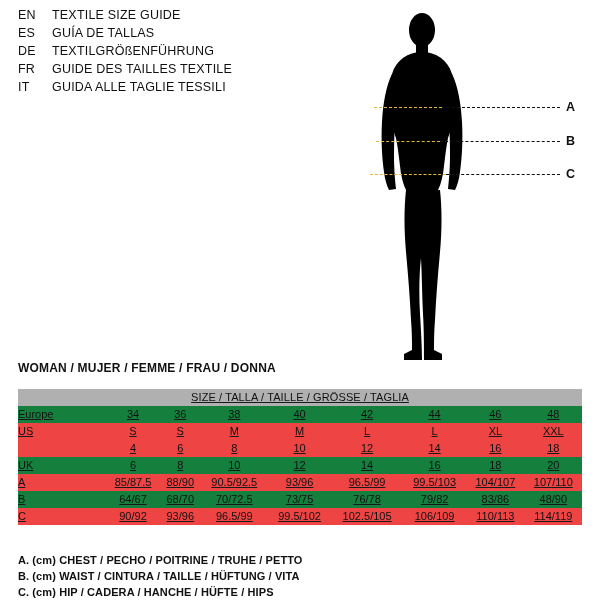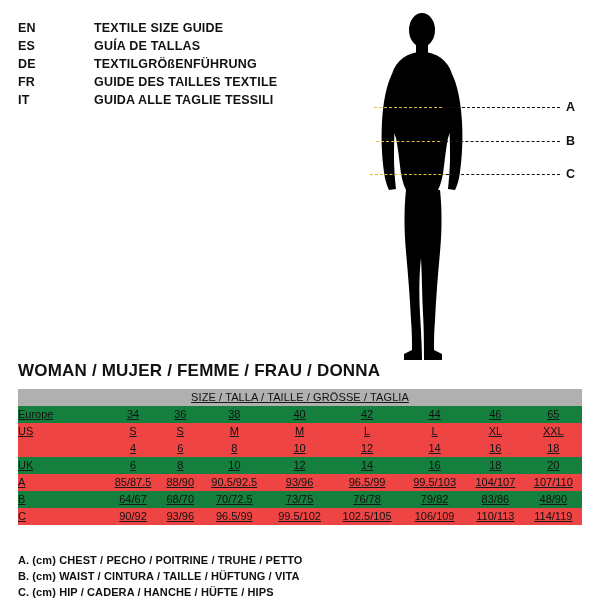--- a/index.html
+++ b/index.html
@@ -19,40 +19,38 @@
     position: relative;
     width: 600px;
     height: 600px;
     box-sizing: border-box;
   }
 
   
   .lang-block {
     position: absolute;
     left: 18px;
-    top: 21px;
+    top: 8px;
     width: 330px;
-    font-weight: bold;
   }
   .lang-row {
     display: flex;
     align-items: baseline;
     height: 18px;
     font-size: 12.5px;
     letter-spacing: .2px;
   }
   .lang-code {
     width: 34px;
     flex: 0 0 34px;
     color: #111;
   }
   .lang-title {
     color: #111;
     white-space: nowrap;
-    margin-left: 42px;
   }
 
   
   .figure-wrap {
     position: absolute;
     right: 10px;
     top: 8px;
     width: 240px;
     height: 360px;
   }
@@ -73,21 +71,21 @@
     font-size: 12.5px;
     font-weight: 700;
     color: #111;
   }
 
   
   .woman-label {
     position: absolute;
     left: 18px;
     top: 361px;
-    font-size: 17px;
+    font-size: 12px;
     font-weight: 700;
     letter-spacing: .2px;
     color: #111;
   }
 
   
   .table-wrap {
     position: absolute;
     left: 18px;
     top: 389px;
@@ -236,21 +234,21 @@
 
         <tr class="row-alt">
           <td class="col-label">Europe</td>
           <td>34</td>
           <td>36</td>
           <td>38</td>
           <td>40</td>
           <td>42</td>
           <td>44</td>
           <td>46</td>
-          <td>65</td>
+          <td>48</td>
         </tr>
 
         <tr class="row-plain">
           <td class="col-label">US</td>
           <td>S</td>
           <td>S</td>
           <td>M</td>
           <td>M</td>
           <td>L</td>
           <td>L</td>

